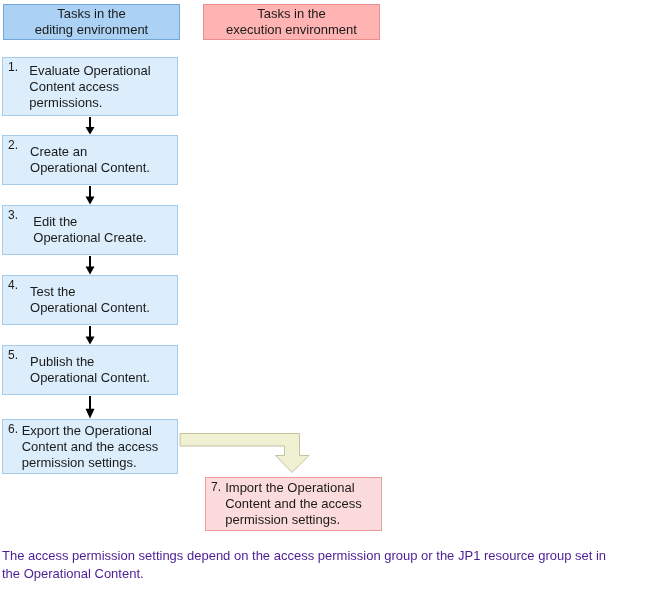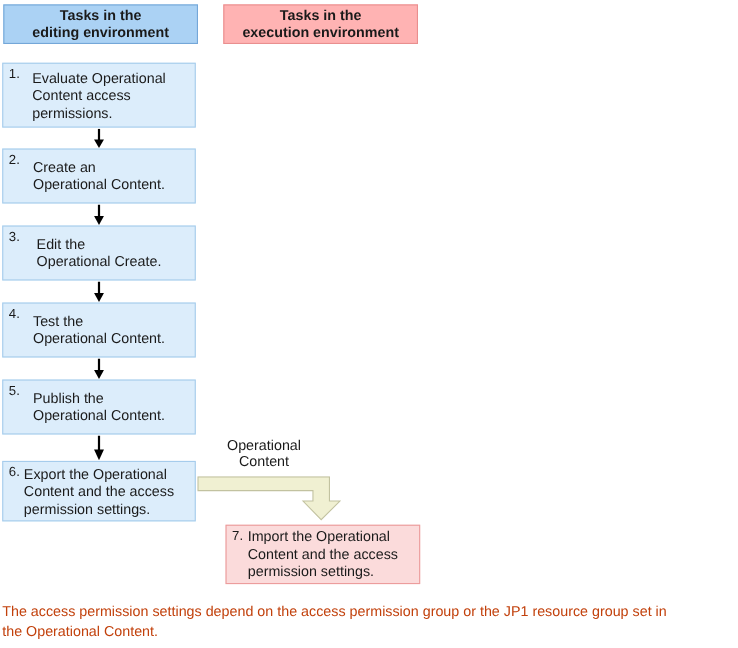--- a/index.html
+++ b/index.html
@@ -14,21 +14,20 @@
   .hdr {
     position: absolute;
     box-sizing: border-box;
     display: flex;
     align-items: center;
     justify-content: center;
     text-align: center;
     white-space: pre-line;
     font-size: 13px;
     line-height: 16px;
-    font-weight: bold;
   }
   .hdr-edit {
     left: 3px; top: 4px; width: 177px; height: 36px;
     background: #abd2f4;
     border: 1px solid #74a7d8;
   }
   .hdr-exec {
     left: 203px; top: 4px; width: 177px; height: 36px;
     background: #ffb3b3;
     border: 1px solid #e98f8f;
@@ -95,21 +94,21 @@
     font-size: 13px;
     line-height: 15px;
   }
   .footer-note {
     position: absolute;
     left: 2px; top: 547px;
     width: 668px;
     font-size: 13px;
     line-height: 18px;
     white-space: pre-line;
-    color: #c2410c;
+    color: #4c1d95;
   }
 </style>
 </head>
 <body>
 
 <div class="canvas">
 
   <div class="hdr hdr-edit">Tasks in the
 editing environment</div>
   <div class="hdr hdr-exec">Tasks in the
@@ -171,22 +170,20 @@
     <polygon points="1.5,11 10.5,11 6,19.5" fill="#000000"></polygon>
   </svg>
 
   <div class="step step-blue b6">
     <span class="num">6.</span>
     <span class="txt">Export the Operational
 Content and the access
 permission settings.</span>
   </div>
 
-  <div class="arrow-label">Operational
-Content</div>
 
   <svg class="big-arrow" viewBox="0 0 132 41">
     <polygon points="1,0.5 120.5,0.5 120.5,22.5 130,22.5 113,39.5 96.5,22.5 105.5,22.5 105.5,13 1,13" fill="#F0F0D2" stroke="#C2C2A0" stroke-width="1" stroke-linejoin="miter"></polygon>
   </svg>
 
   <div class="step step-pink b7">
     <span class="num">7.</span>
     <span class="txt">Import the Operational
 Content and the access
 permission settings.</span>

